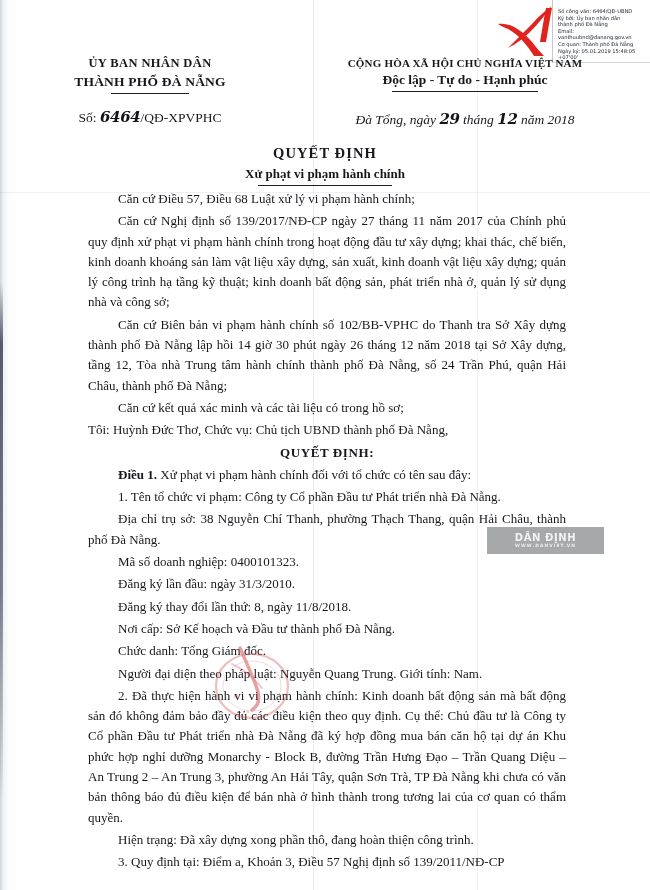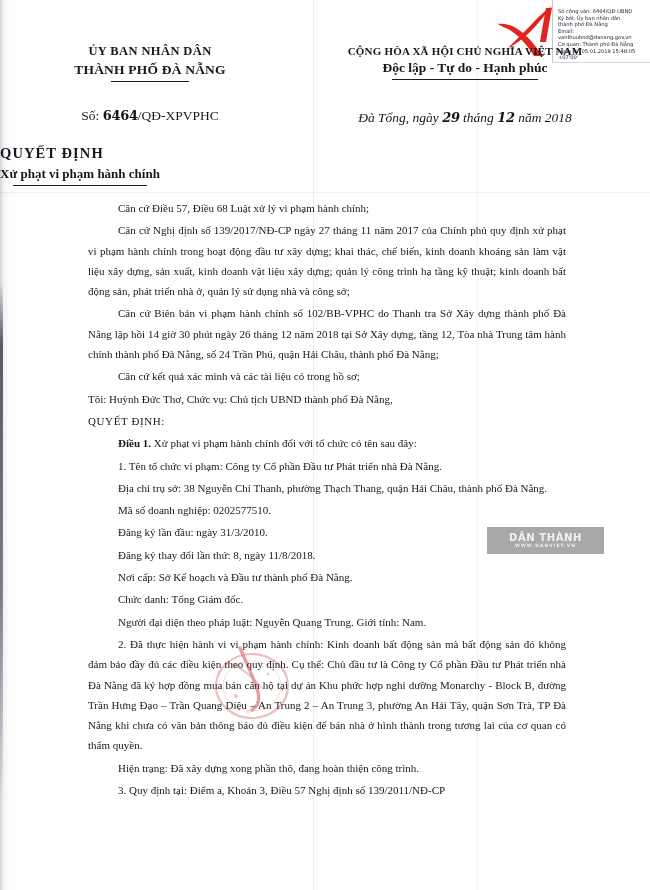--- a/index.html
+++ b/index.html
@@ -49,21 +49,21 @@
     position: absolute;
     left: 0; top: 282px;
     width: 3px; height: 520px;
     background: linear-gradient(180deg, rgba(40,48,62,0) 0%, rgba(40,48,62,.75) 12%, rgba(40,48,62,.55) 60%, rgba(40,48,62,0) 100%);
     pointer-events: none;
   }
 
   
   .header {
     position: absolute;
-    top: 44px;
+    top: 56px;
     left: 0;
     width: 650px;
     display: flex;
   }
   .hdr-left  { width: 300px; text-align: center; }
   .hdr-right { width: 330px; text-align: center; }
   .org-line1 {
     font-size: 12.5px;
     font-weight: bold;
     letter-spacing: .4px;
@@ -115,41 +115,43 @@
     top: 108px;
     left: 0;
     width: 300px;
     text-align: center;
     font-size: 13.5px;
     white-space: nowrap;
   }
   .hand {
     font-family: "DejaVu Serif", serif;
     font-weight: bold;
-    font-size: 13px;
+    font-style: italic;
+    font-size: 15px;
     color: #121418;
     letter-spacing: -0.3px;
   }
   .dateline {
     position: absolute;
     top: 110px;
     left: 300px;
     width: 330px;
     text-align: center;
     font-size: 13.5px;
     font-style: italic;
     white-space: nowrap;
   }
 
   
   .title-block {
     position: absolute;
     top: 143px;
     left: 0;
     width: 650px;
+    text-align: center;
   }
   .t-main {
     font-size: 14.5px;
     font-weight: bold;
     letter-spacing: 1.1px;
     line-height: 1.45;
   }
   .t-sub {
     font-size: 13px;
     font-weight: bold;
@@ -163,37 +165,37 @@
     left: 8%;
     right: 8%;
     bottom: -2px;
     height: 1px;
     background: #1b1d22;
   }
 
   
   .body {
     position: absolute;
-    top: 198px;
+    top: 189px;
     left: 88px;
     width: 478px;
-    font-size: 11px;
+    font-size: 13px;
     line-height: 20.3px;
     text-align: justify;
     text-justify: inter-word;
   }
   .body p {
     margin: 0 0 2px 0;
     text-indent: 30px;
   }
   .body p.noindent { text-indent: 0; }
   .body p.center {
     text-indent: 0;
-    text-align: left;
-    font-weight: normal;
+    text-align: center;
+    font-weight: bold;
     letter-spacing: .6px;
   }
   .body b { font-weight: bold; }
 
   
   .sig-logo {
     position: absolute;
     left: 494px;
     top: 2px;
     width: 66px;
@@ -328,21 +330,21 @@
     <p>Căn cứ Biên bản vi phạm hành chính số 102/BB-VPHC do Thanh tra Sở Xây dựng thành phố Đà Nẵng lập hồi 14 giờ 30 phút ngày 26 tháng 12 năm 2018 tại Sở Xây dựng, tầng 12, Tòa nhà Trung tâm hành chính thành phố Đà Nẵng, số 24 Trần Phú, quận Hải Châu, thành phố Đà Nẵng;</p>
     <p>Căn cứ kết quả xác minh và các tài liệu có trong hồ sơ;</p>
     <p class="noindent">Tôi: Huỳnh Đức Thơ, Chức vụ: Chủ tịch UBND thành phố Đà Nẵng,</p>
     <p class="center">QUYẾT ĐỊNH:</p>
     <p>
       <b>Điều 1.</b>
       <span>Xử phạt vi phạm hành chính đối với tổ chức có tên sau đây:</span>
     </p>
     <p>1. Tên tổ chức vi phạm: Công ty Cổ phần Đầu tư Phát triển nhà Đà Nẵng.</p>
     <p>Địa chỉ trụ sở: 38 Nguyễn Chí Thanh, phường Thạch Thang, quận Hải Châu, thành phố Đà Nẵng.</p>
-    <p>Mã số doanh nghiệp: 0202577510.</p>
+    <p>Mã số doanh nghiệp: 0400101323.</p>
     <p>Đăng ký lần đầu: ngày 31/3/2010.</p>
     <p>Đăng ký thay đổi lần thứ: 8,  ngày 11/8/2018.</p>
     <p>Nơi cấp: Sở Kế hoạch và Đầu tư thành phố Đà Nẵng.</p>
     <p>Chức danh: Tổng Giám đốc.</p>
     <p>Người đại diện theo pháp luật: Nguyễn Quang Trung.  Giới tính: Nam.</p>
     <p>2. Đã thực hiện hành vi vi phạm hành chính: Kinh doanh bất động sản mà bất động sản đó không đảm bảo đầy đủ các điều kiện theo quy định. Cụ thể: Chủ đầu tư là Công ty Cổ phần Đầu tư Phát triển nhà Đà Nẵng đã ký hợp đồng mua bán căn hộ tại dự án Khu phức hợp nghỉ dưỡng Monarchy - Block B, đường Trần Hưng Đạo – Trần Quang Diệu – An Trung 2 – An Trung 3, phường An Hải Tây, quận Sơn Trà, TP Đà Nẵng khi chưa có văn bản thông báo đủ điều kiện để bán nhà ở hình thành trong tương lai của cơ quan có thẩm quyền.</p>
     <p>Hiện trạng: Đã xây dựng xong phần thô, đang hoàn thiện công trình.</p>
     <p>3. Quy định tại: Điểm a, Khoản 3, Điều 57 Nghị định số 139/2011/NĐ-CP</p>
   </div>
 
@@ -350,17 +352,17 @@
     <ellipse cx="56" cy="46" rx="36" ry="32" fill="none" stroke="#c0282a" stroke-width="2.2" opacity=".55"></ellipse>
     <ellipse cx="56" cy="46" rx="29" ry="25" fill="none" stroke="#c0282a" stroke-width="1" opacity=".3"></ellipse>
     <path d="M44 8 C50 22 58 38 62 52 C64 60 62 66 56 70" fill="none" stroke="#c0282a" stroke-width="3.4" stroke-linecap="round" opacity=".8"></path>
     <path d="M36 24 C48 30 58 38 66 48" fill="none" stroke="#c0282a" stroke-width="2" stroke-linecap="round" opacity=".45"></path>
     <circle cx="40" cy="56" r="2.2" fill="#c0282a" opacity=".45"></circle>
     <circle cx="72" cy="34" r="1.6" fill="#c0282a" opacity=".4"></circle>
     <circle cx="52" cy="72" r="1.4" fill="#c0282a" opacity=".35"></circle>
   </svg>
 
   <div class="watermark">
-    <div class="wm-main">DÂN THÀNH</div>
+    <div class="wm-main">DÂN ĐỊNH</div>
     <div class="wm-sub">WWW.DANVIET.VN</div>
   </div>
 
 </div>
 
 </body></html>

